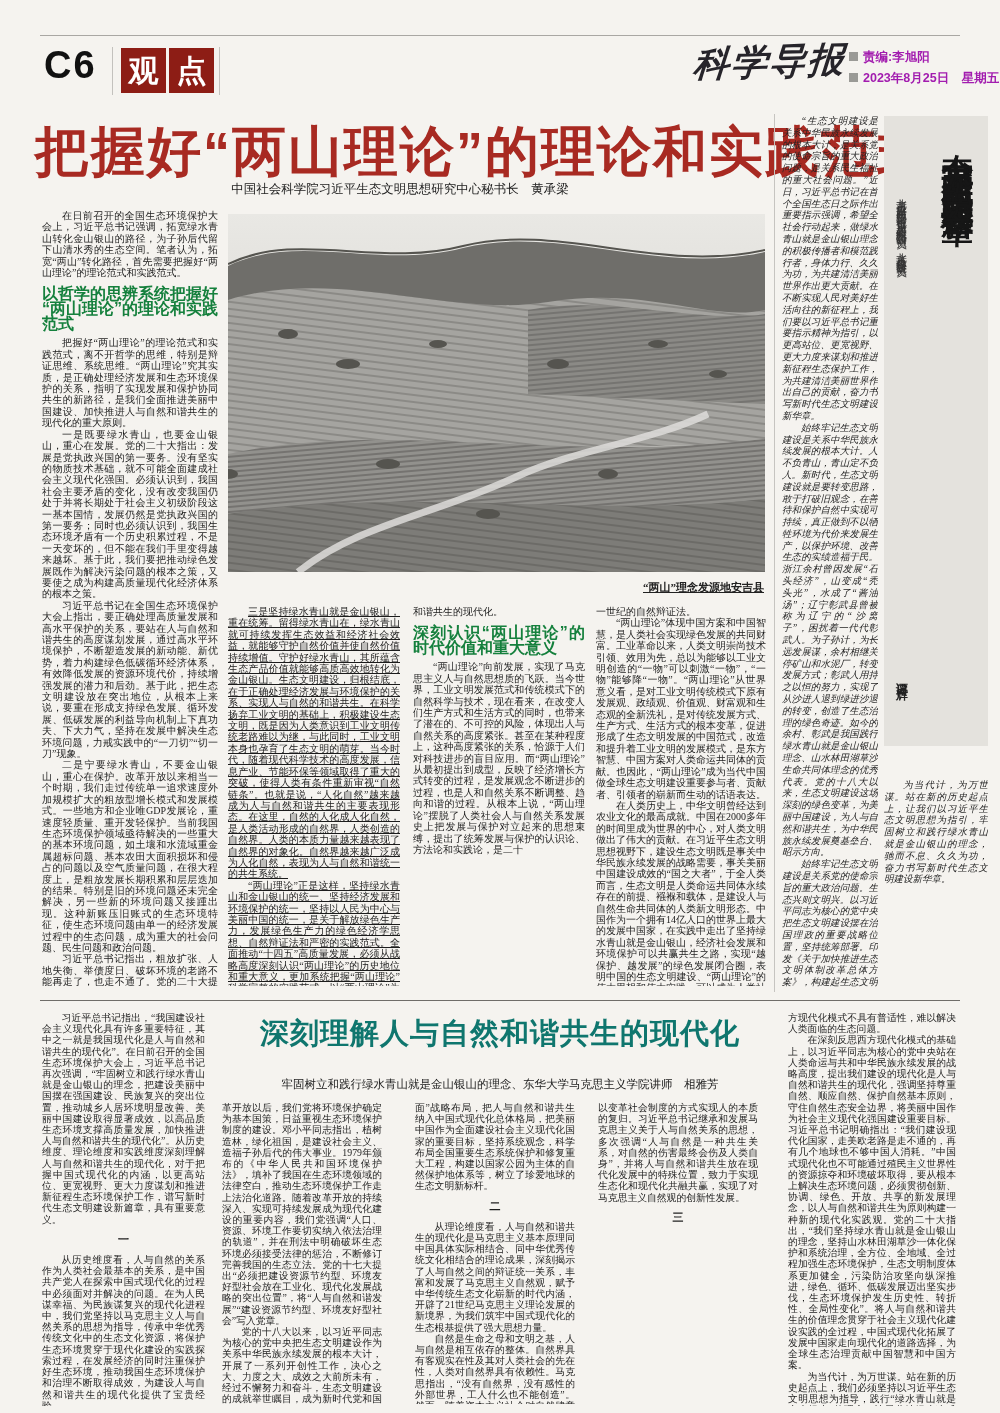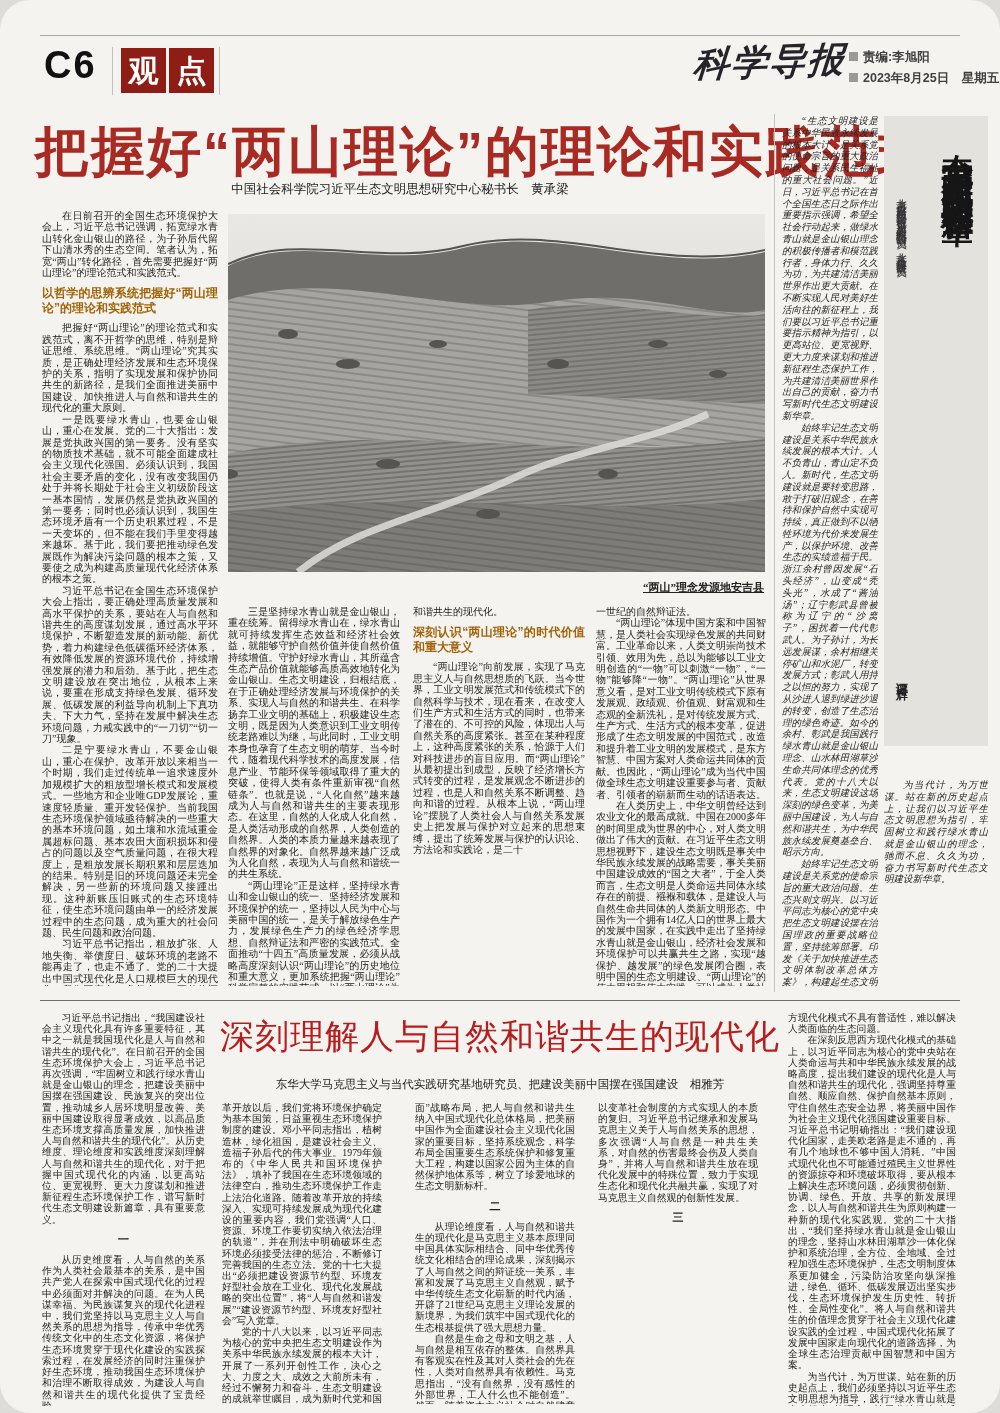--- a/index.html
+++ b/index.html
@@ -1,77 +1,77 @@
 <!DOCTYPE html>
 <html lang="zh"><head>
 <meta charset="utf-8">
 <style>
   html,body{margin:0;padding:0;background:#dedcd8;}
   .page{position:relative;width:1000px;height:1413px;margin:0 auto;background:#f5f3ef;
-        font-family:"Liberation Serif","DejaVu Serif",serif;color:#1c1c1c;overflow:hidden;border-radius:30px;}
+        font-family:"Liberation Serif","DejaVu Serif",serif;color:#1c1c1c;overflow:hidden;}
   .abs{position:absolute;}
 
   
   #toprule{left:40px;top:35px;width:920px;height:1px;background:#a9a7a3;}
   #pageno{left:44px;top:44px;font-family:"Liberation Sans","DejaVu Sans",sans-serif;
           font-size:38px;font-weight:bold;letter-spacing:2px;color:#111;}
   .hd-bar{width:1px;height:48px;top:47px;background:#c3c1bd;}
   #hd-bar1{left:112px;} #hd-bar2{left:219px;}
   .sec-box{top:48px;width:45px;height:45px;background:#8d1d15;color:#fff;text-align:center;
            line-height:45px;font-size:30px;font-weight:bold;
            font-family:"Liberation Sans","DejaVu Sans",sans-serif;}
   #secbox1{left:121px;} #secbox2{left:169px;}
   #masthead{left:693px;top:38px;width:150px;height:58px;font-size:36px;font-weight:bold;
             font-style:italic;transform:skewX(-6deg) rotate(-2deg);color:#26242a;
             letter-spacing:2px;white-space:nowrap;}
-  #hd-info{left:849px;top:47px;font-size:12.5px;line-height:21px;color:#404040;
+  #hd-info{left:849px;top:47px;font-size:12.5px;line-height:21px;color:#a21caf;
            font-family:"Liberation Sans","DejaVu Sans",sans-serif;font-weight:bold;}
   .sq{display:inline-block;width:9px;height:9px;background:#9a9archive no;background:#9a9a96;margin-right:5px;}
   .sq{background:#9a9a96;}
 
   
   #main-headline{left:35px;top:116px;width:730px;text-align:center;color:#a82a22;
                  font-family:"Liberation Sans","DejaVu Sans",sans-serif;font-weight:900;
                  font-size:54px;letter-spacing:2px;white-space:nowrap;}
   #main-byline{left:35px;top:181px;width:730px;text-align:center;font-size:12.5px;color:#222;}
 
   .bodytext{font-size:10px;line-height:11.4px;overflow:hidden;text-align:justify;}
   .bodytext p{margin:0;text-indent:2em;}
   .bodytext p.cont{text-indent:0;}
   .bodytext .sub{font-family:"Liberation Sans","DejaVu Sans",sans-serif;font-weight:bold;
-                 font-size:12px;line-height:15px;margin:8px 0 6px;text-indent:0;color:#a16207;}
+                 font-size:16px;line-height:15px;margin:8px 0 6px;text-indent:0;color:#15803d;}
   .bodytext .secmark{text-align:center;font-weight:bold;font-size:11px;margin:9px 0;text-indent:0;}
 
   #m-col1{left:42px;top:210px;width:176px;height:776px;}
   #photo{left:228px;top:214px;width:537px;height:358px;background:#cfcfcb;}
   #photo svg{display:block;}
   #photo-caption{left:556px;top:580px;width:208px;text-align:right;font-size:11px;
                  font-weight:bold;text-decoration:underline;color:#222;}
-  #m-col2{left:228px;top:606px;width:172px;height:380px;}
+  #m-col2{left:228px;top:606px;width:172px;height:380px;text-decoration:underline;}
   #m-col3{left:413px;top:606px;width:172px;height:380px;}
   #m-col4{left:596px;top:606px;width:170px;height:380px;}
 
   
   #vrule{left:774px;top:114px;width:1px;height:878px;background:#c6c4c0;}
   .kai{font-style:italic;font-size:9.5px;line-height:11.8px;color:#242424;}
   #r-colA{left:782px;top:116px;width:96px;height:872px;}
   #r-colB{left:884px;top:780px;width:104px;height:234px;}
   #r-panel{left:884px;top:116px;width:104px;height:630px;background:#e4e2dd;}
   #r-vtitle{right:8px;top:12px;height:606px;writing-mode:vertical-rl;
             font-family:"Liberation Sans","DejaVu Sans",sans-serif;font-weight:900;
             font-size:32px;letter-spacing:4px;color:#161616;}
   #r-vbyline{left:10px;top:74px;writing-mode:vertical-rl;font-size:10.5px;letter-spacing:1.5px;
              color:#333;height:470px;}
   #r-vauthor{left:9px;top:556px;writing-mode:vertical-rl;font-size:12px;font-weight:bold;
              letter-spacing:3px;color:#222;}
 
   
   #midrule{left:40px;top:1000px;width:920px;height:1px;background:#6f6d69;}
-  #b-headline{left:205px;top:1014px;width:590px;text-align:center;color:#b91c1c;
-              font-weight:400;font-size:34px;letter-spacing:1px;white-space:nowrap;
+  #b-headline{left:205px;top:1014px;width:590px;text-align:center;color:#0f766e;
+              font-weight:700;font-size:29px;letter-spacing:1px;white-space:nowrap;
               font-family:"Liberation Serif","DejaVu Serif",serif;}
   #b-byline{left:205px;top:1077px;width:590px;text-align:center;font-size:11.5px;color:#222;}
   .btext{font-size:9.8px;line-height:11.2px;}
   #b-col1{left:42px;top:1012px;width:163px;height:394px;}
   #b-col2{left:213px;top:1102px;width:160px;height:302px;margin-left:9px;}
   #b-col3{left:415px;top:1102px;width:160px;height:302px;}
   #b-col4{left:598px;top:1102px;width:160px;height:302px;}
   #b-col5{left:788px;top:1012px;width:168px;height:394px;}
 </style>
 </head>
@@ -176,21 +176,21 @@
       <p>为当代计，为万世谋。站在新的历史起点上，让我们以习近平生态文明思想为指引，牢固树立和践行绿水青山就是金山银山的理念，驰而不息、久久为功，奋力书写新时代生态文明建设新华章。</p>
     </div>
 
   <div class="abs" id="midrule"></div>
   <div class="abs bodytext btext" id="b-col1">
       <p>习近平总书记指出，“我国建设社会主义现代化具有许多重要特征，其中之一就是我国现代化是人与自然和谐共生的现代化”。在日前召开的全国生态环境保护大会上，习近平总书记再次强调，“牢固树立和践行绿水青山就是金山银山的理念，把建设美丽中国摆在强国建设、民族复兴的突出位置，推动城乡人居环境明显改善、美丽中国建设取得显著成效，以高品质生态环境支撑高质量发展，加快推进人与自然和谐共生的现代化”。从历史维度、理论维度和实践维度深刻理解人与自然和谐共生的现代化，对于把握中国式现代化的内涵，以更高站位、更宽视野、更大力度谋划和推进新征程生态环境保护工作，谱写新时代生态文明建设新篇章，具有重要意义。</p>
       <div class="secmark">一</div>
       <p>从历史维度看，人与自然的关系作为人类社会最基本的关系，是中国共产党人在探索中国式现代化的过程中必须面对并解决的问题。在为人民谋幸福、为民族谋复兴的现代化进程中，我们党坚持以马克思主义人与自然关系的思想为指导，传承中华优秀传统文化中的生态文化资源，将保护生态环境贯穿于现代化建设的实践探索过程，在发展经济的同时注重保护好生态环境，推动我国生态环境保护和治理不断取得成效，为建设人与自然和谐共生的现代化提供了宝贵经验。</p>
     </div>
   <h2 class="abs" id="b-headline" style="margin:0">深刻理解人与自然和谐共生的现代化</h2>
-  <div class="abs" id="b-byline">东华大学马克思主义与当代实践研究基地研究员、把建设美丽中国摆在强国建设　相雅芳</div>
+  <div class="abs" id="b-byline">牢固树立和践行绿水青山就是金山银山的理念、东华大学马克思主义学院讲师　相雅芳</div>
   <div class="abs bodytext btext" id="b-col2">
       <p class="cont">革开放以后，我们党将环境保护确定为基本国策，日益重视生态环境保护制度的建设。邓小平同志指出，植树造林，绿化祖国，是建设社会主义、造福子孙后代的伟大事业。1979年颁布的《中华人民共和国环境保护法》，填补了我国在生态环境领域的法律空白，推动生态环境保护工作走上法治化道路。随着改革开放的持续深入、实现可持续发展成为现代化建设的重要内容，我们党强调“人口、资源、环境工作要切实纳入依法治理的轨道”，并在刑法中明确破坏生态环境必须接受法律的惩治，不断修订完善我国的生态立法。党的十七大提出“必须把建设资源节约型、环境友好型社会放在工业化、现代化发展战略的突出位置”，将“人与自然和谐发展”“建设资源节约型、环境友好型社会”写入党章。</p>
       <p>党的十八大以来，以习近平同志为核心的党中央把生态文明建设作为关系中华民族永续发展的根本大计，开展了一系列开创性工作，决心之大、力度之大、成效之大前所未有，经过不懈努力和奋斗，生态文明建设的成就举世瞩目，成为新时代党和国家事业取得历史性成就、发生历史性变革的显著标志。习近平总书记围绕生态文明建设作出了一系列重要论述，提出了一系列科学论断，形成了习近平生态文明思想。我们党将生态文明建设纳入中国特色社会主义“五位一体”总体布局和“四个全</p>
     </div>
   <div class="abs bodytext btext" id="b-col3">
       <p class="cont">面”战略布局，把人与自然和谐共生纳入中国式现代化总体格局，把美丽中国作为全面建设社会主义现代化国家的重要目标，坚持系统观念，科学布局全国重要生态系统保护和修复重大工程，构建以国家公园为主体的自然保护地体系等，树立了珍爱地球的生态文明新标杆。</p>
       <div class="secmark">二</div>
       <p>从理论维度看，人与自然和谐共生的现代化是马克思主义基本原理同中国具体实际相结合、同中华优秀传统文化相结合的理论成果，深刻揭示了人与自然之间的辩证统一关系，丰富和发展了马克思主义自然观，赋予中华传统生态文化崭新的时代内涵，开辟了21世纪马克思主义理论发展的新境界，为我们筑牢中国式现代化的生态根基提供了强大思想力量。</p>
       <p>自然是生命之母和文明之基，人与自然是相互依存的整体。自然界具有客观实在性及其对人类社会的先在性，人类对自然界具有依赖性。马克思指出，“没有自然界，没有感性的外部世界，工人什么也不能创造”。然而，随着资本主义社会对自然肆意的开发和利用，人与自然关系从统一走向对立，导致自然资源的枯竭和严重的生态问题。马克思对资本主义社会人与自然对立展开深刻批判，提出</p>
     </div>

